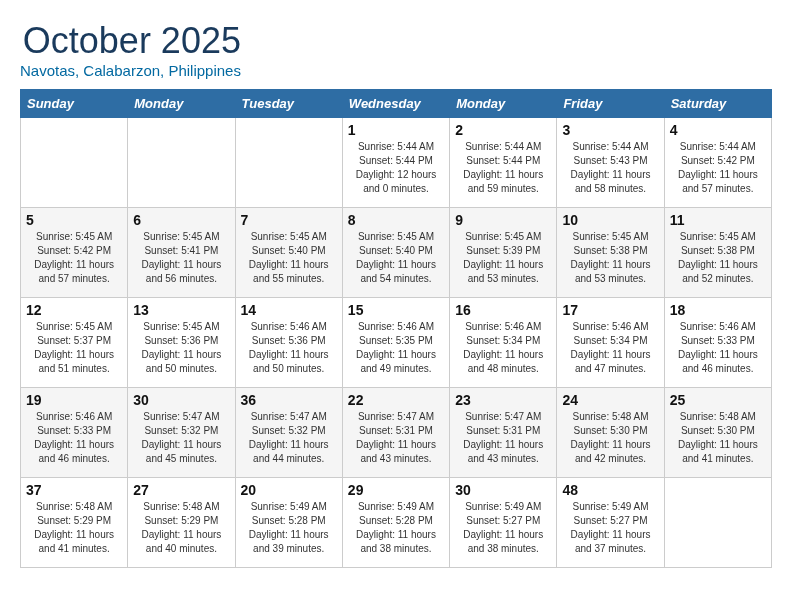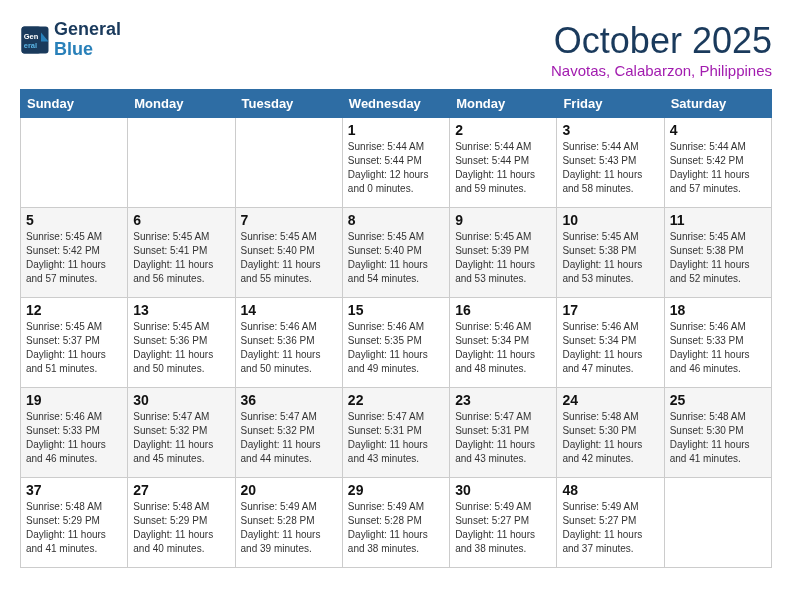--- a/index.html
+++ b/index.html
@@ -37,82 +37,71 @@
     .title-area {
       text-align: right;
     }
     .month-title {
       font-size: 36px;
       font-weight: normal;
       color: #1a3a5c;
     }
     .location {
       font-size: 15px;
-      color: #a21caf;
+      color: #0369a1;
     }
     table {
       width: 100%;
       border-collapse: collapse;
       table-layout: fixed;
     }
     th {
       background-color: #2e6da4;
       color: #fff;
       text-align: left;
       padding: 6px 6px;
       font-size: 13px;
       font-weight: bold;
       border: 1px solid #2e6da4;
+      font-style: italic;
     }
     td {
       border: 1px solid #ccc;
       vertical-align: top;
       padding: 4px 5px;
       height: 90px;
       width: 113px;
     }
     .day-number {
       font-size: 14px;
       font-weight: bold;
       color: #111;
       margin-bottom: 2px;
     }
     .day-info {
       font-size: 10px;
       color: #333;
       line-height: 1.4;
+      text-align: center;
     }
     .empty-cell {
       background: #f9f9f9;
     }
     tr:nth-child(even) td {
       background-color: #f5f5f5;
     }
     tr:nth-child(odd) td {
       background-color: #fff;
     }
     th:first-child { border-radius: 0; }
   </style>
 </head>
 <body>
 
 <div class="header">
-  <div class="logo">
-    <svg class="logo-icon" viewBox="0 0 40 40">
-      <rect x="2" y="2" width="36" height="36" rx="4" fill="#1a3a5c"></rect>
-      <polygon points="28,10 38,22 28,22" fill="#2980b9"></polygon>
-      <rect x="2" y="2" width="26" height="36" rx="4" fill="#1a3a5c"></rect>
-      <text x="5" y="18" font-size="10" font-weight="bold" fill="white">Gen</text>
-      <text x="5" y="30" font-size="10" font-weight="bold" fill="#5ab4e5">eral</text>
-    </svg>
-    <div>
-      <div class="logo-text">General</div>
-      <div class="logo-text"><span>Blue</span></div>
-    </div>
-  </div>
   <div class="title-area">
     <div class="month-title">October 2025</div>
     <div class="location">Navotas, Calabarzon, Philippines</div>
   </div>
 </div>
 
 <table>
   <thead>
     <tr id="header-row">
         <th>Sunday</th>

